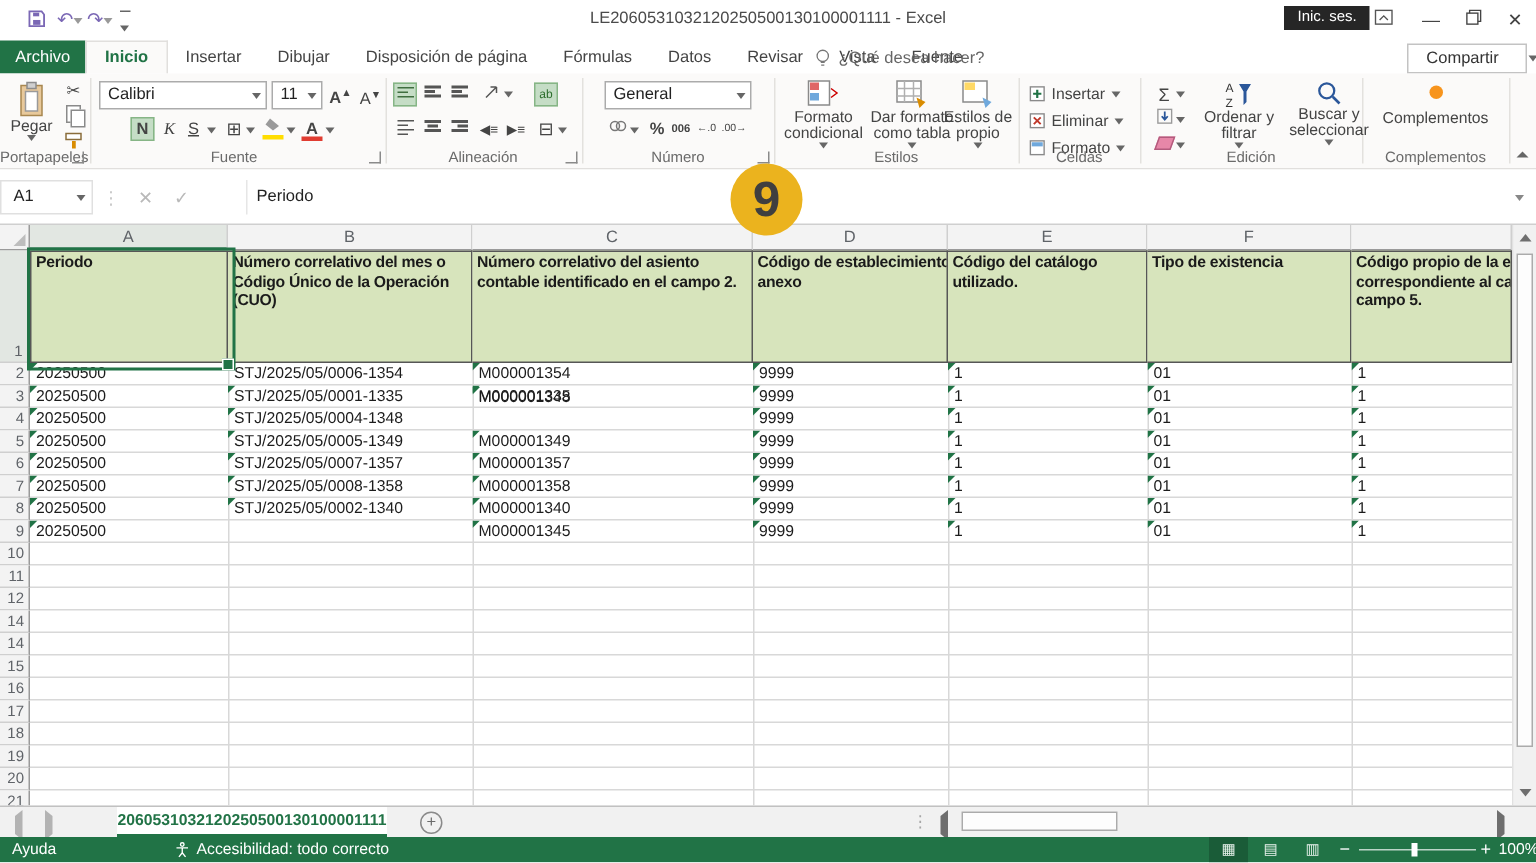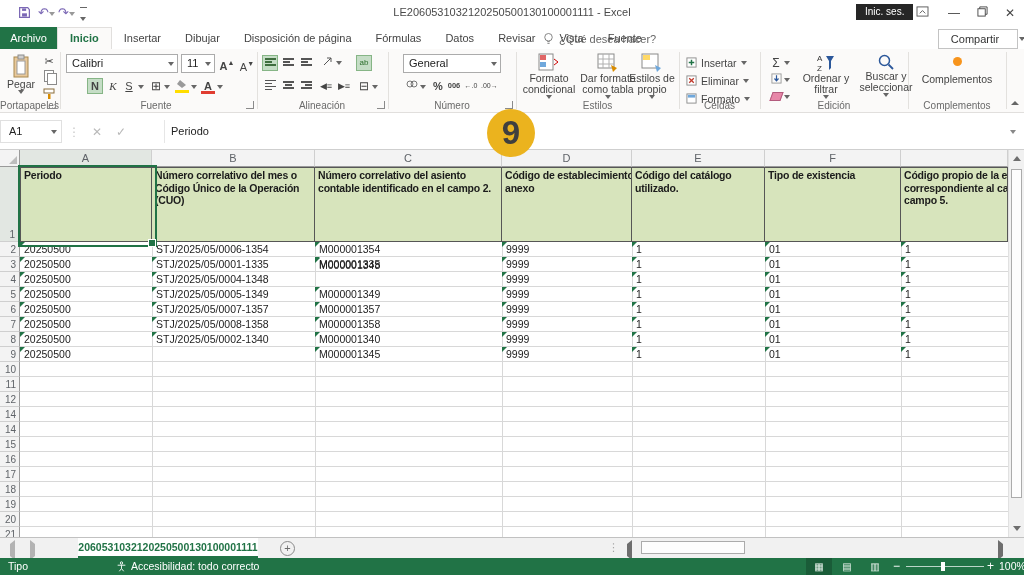--- a/index.html
+++ b/index.html
@@ -529,21 +529,21 @@
     <span class="abs" style="left:30px;top:6px;"><span class="tri-rt" style="border-left-color:#b3b3b3;"></span></span>
     <div id="sheettab">2060531032120250500130100001111</div>
     <div id="addsheet">+</div>
     <span class="abs" style="left:608px;top:3px;color:#a6a6a6;">⋮</span>
     <span class="abs" style="left:627px;top:6px;"><span class="tri-lf"></span></span>
     <div id="hthumb"></div>
     <span class="abs" style="left:998px;top:6px;"><span class="tri-rt"></span></span>
   </div>
 
   <div id="statusbar">
-    <span class="stext" style="left:8px;">Tipo</span>
+    <span class="stext" style="left:8px;">Ayuda</span>
     <span class="abs" style="left:116px;top:3px;">
       <svg width="11" height="11" viewBox="0 0 12 12" fill="none" stroke="#fff" stroke-width="1">
           <circle cx="6" cy="2.2" r="1.3"></circle>
           <path d="M1.8 4.6h8.4M6 4.6v3.6M6 8.2l-2.4 3M6 8.2l2.4 3"></path>
         </svg>
     </span>
     <span class="stext" style="left:131px;">Accesibilidad: todo correcto</span>
     <span class="viewbtn active" style="left:806px;">▦</span>
     <span class="viewbtn" style="left:834px;">▤</span>
     <span class="viewbtn" style="left:862px;">▥</span>

